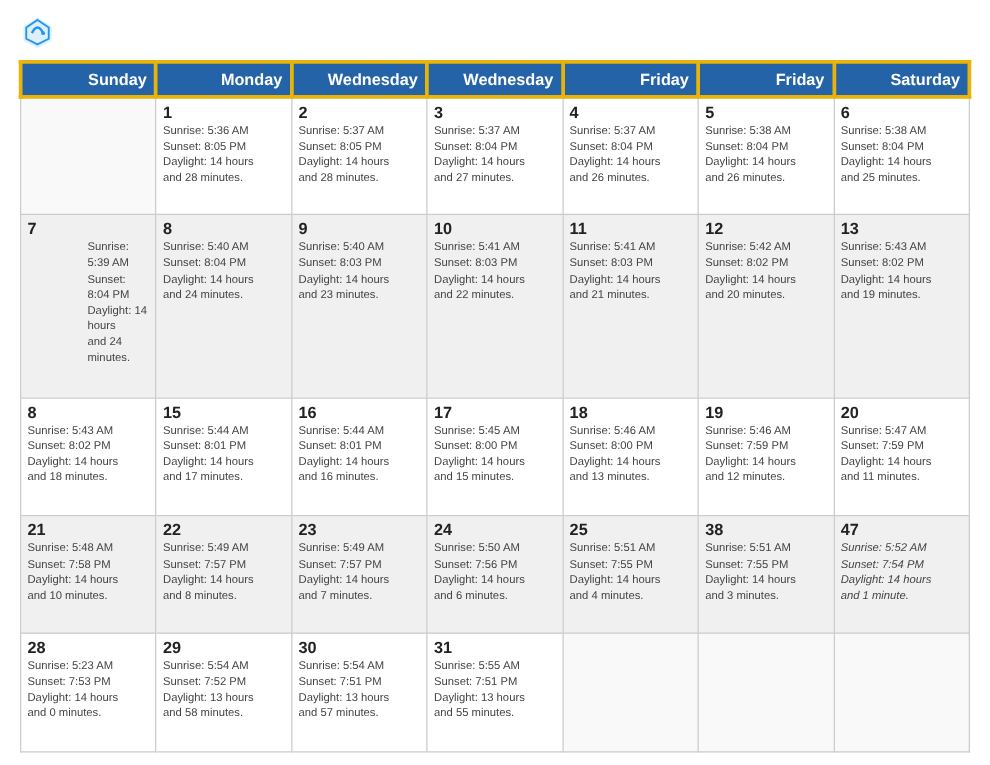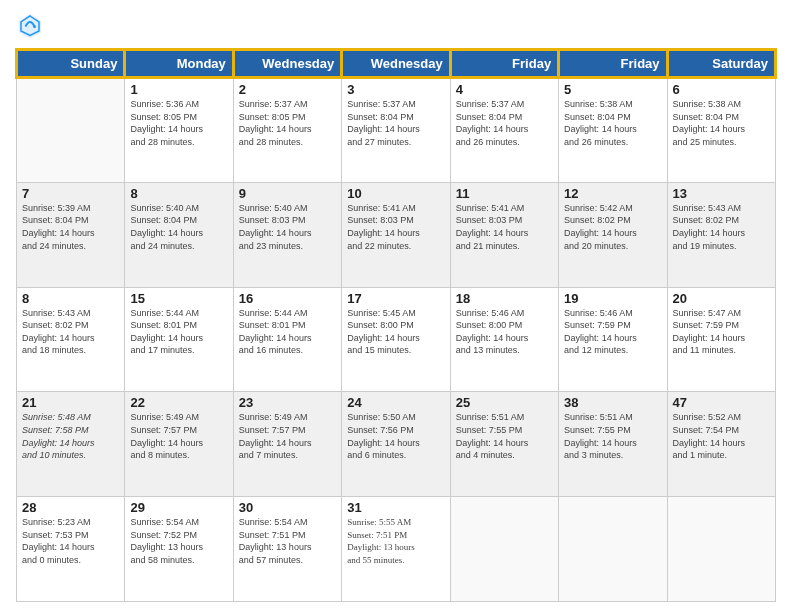--- a/index.html
+++ b/index.html
@@ -170,21 +170,21 @@
             <span class="day-num">6</span>
             <div class="day-info" style="white-space: pre-line;">Sunrise: 5:38 AM
 Sunset: 8:04 PM
 Daylight: 14 hours
 and 25 minutes.</div>
           </td>
         </tr>
         <tr class="row-shade">
           <td>
             <span class="day-num">7</span>
-            <div class="day-info" style="white-space: pre-line;">Sunrise: 5:39 AM
+            <div class="day-info" style="white-space: pre-line; margin-left: 48px;">Sunrise: 5:39 AM
 Sunset: 8:04 PM
 Daylight: 14 hours
 and 24 minutes.</div>
           </td>
           <td>
             <span class="day-num">8</span>
             <div class="day-info" style="white-space: pre-line;">Sunrise: 5:40 AM
 Sunset: 8:04 PM
 Daylight: 14 hours
 and 24 minutes.</div>
@@ -272,21 +272,21 @@
             <span class="day-num">20</span>
             <div class="day-info" style="white-space: pre-line;">Sunrise: 5:47 AM
 Sunset: 7:59 PM
 Daylight: 14 hours
 and 11 minutes.</div>
           </td>
         </tr>
         <tr class="row-shade">
           <td>
             <span class="day-num">21</span>
-            <div class="day-info" style="white-space: pre-line; font-style: italic;">Sunrise: 5:48 AM
+            <div class="day-info" style="white-space: pre-line;">Sunrise: 5:48 AM
 Sunset: 7:58 PM
 Daylight: 14 hours
 and 10 minutes.</div>
           </td>
           <td>
             <span class="day-num">22</span>
             <div class="day-info" style="white-space: pre-line;">Sunrise: 5:49 AM
 Sunset: 7:57 PM
 Daylight: 14 hours
 and 8 minutes.</div>
@@ -314,21 +314,21 @@
           </td>
           <td>
             <span class="day-num">38</span>
             <div class="day-info" style="white-space: pre-line;">Sunrise: 5:51 AM
 Sunset: 7:55 PM
 Daylight: 14 hours
 and 3 minutes.</div>
           </td>
           <td>
             <span class="day-num">47</span>
-            <div class="day-info" style="white-space: pre-line;">Sunrise: 5:52 AM
+            <div class="day-info" style="white-space: pre-line; font-style: italic;">Sunrise: 5:52 AM
 Sunset: 7:54 PM
 Daylight: 14 hours
 and 1 minute.</div>
           </td>
         </tr>
         <tr>
           <td>
             <span class="day-num">28</span>
             <div class="day-info" style="white-space: pre-line;">Sunrise: 5:23 AM
 Sunset: 7:53 PM
@@ -344,21 +344,21 @@
           </td>
           <td>
             <span class="day-num">30</span>
             <div class="day-info" style="white-space: pre-line;">Sunrise: 5:54 AM
 Sunset: 7:51 PM
 Daylight: 13 hours
 and 57 minutes.</div>
           </td>
           <td>
             <span class="day-num">31</span>
-            <div class="day-info" style="white-space: pre-line; font-family: Liberation Serif, serif;">Sunrise: 5:55 AM
+            <div class="day-info" style="white-space: pre-line;">Sunrise: 5:55 AM
 Sunset: 7:51 PM
 Daylight: 13 hours
 and 55 minutes.</div>
           </td>
           <td class="empty"></td>
           <td class="empty"></td>
           <td class="empty"></td>
         </tr>
       </tbody>
   </table>

